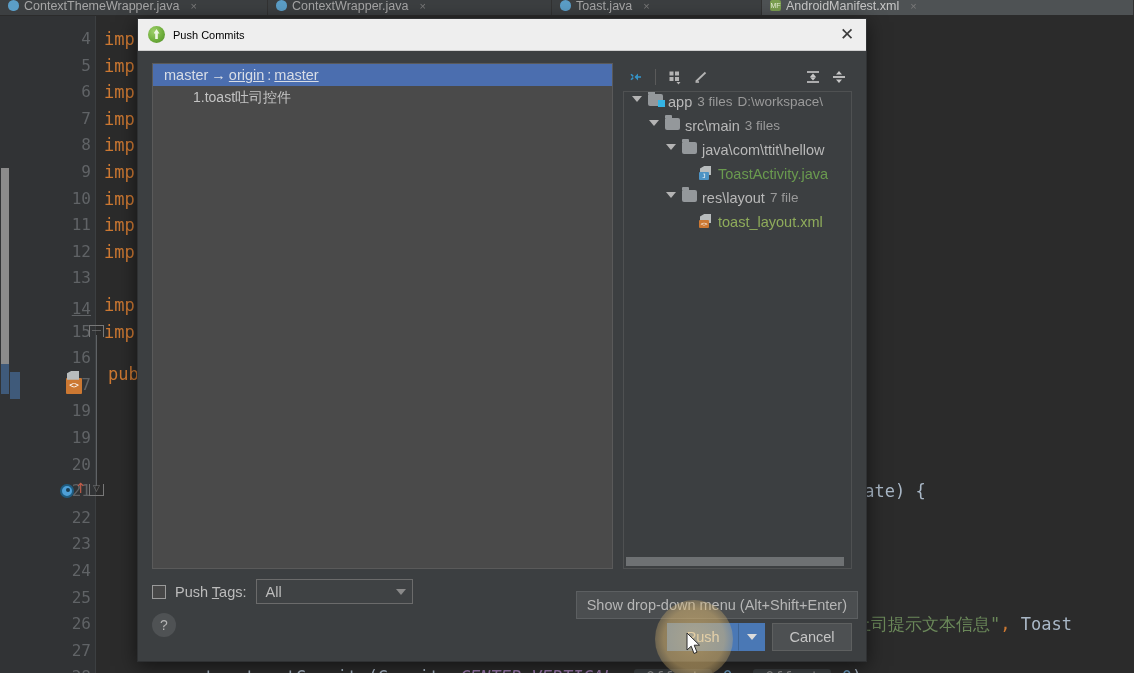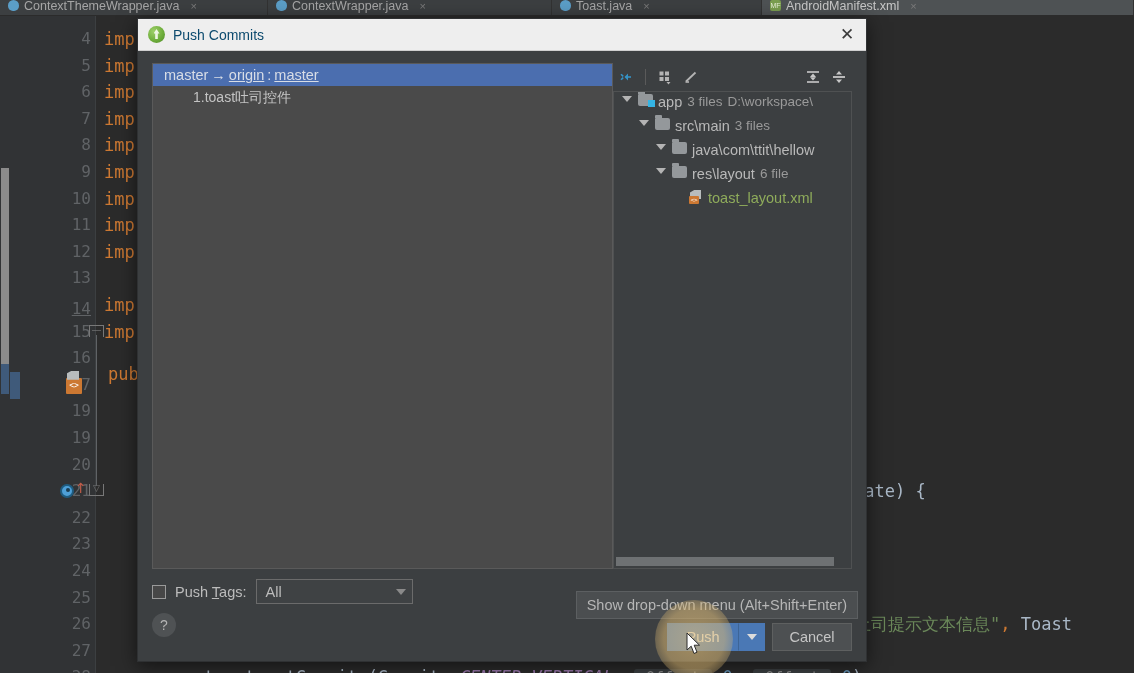--- a/index.html
+++ b/index.html
@@ -255,36 +255,37 @@
   .push-ico::after {
     content: "";
     position: absolute;
     top: 3px; left: 5.5px;
     width: 6px; height: 10px;
     background: #eef6e3;
     clip-path: polygon(50% 0, 100% 45%, 72% 45%, 72% 100%, 28% 100%, 28% 45%, 0 45%);
   }
   .dlg-title {
     margin-left: 8px;
-    font-size: 14px;
-    color: #0c4a6e;
+    font-size: 11px;
+    color: #000000;
   }
   .dlg-close {
     margin-left: auto;
     width: 22px; height: 22px;
     font-size: 17px; color: #3a3a3a;
     text-align: center; line-height: 21px;
     font-family: "Liberation Sans", sans-serif;
   }
 
   .dlg-body {
     flex: 1 1 auto;
     position: relative;
     padding: 12px 14px 0 14px;
     display: flex;
+    gap: 10px;
     min-height: 0;
   }
 
   
   .commit-pane {
     width: 461px;
     background: #4a4a4a;
     border: 1px solid #5a5a5a;
     display: flex;
     flex-direction: column;
@@ -722,25 +723,32 @@
                 <span class="tri"></span>
                 <span class="folder"></span>
                 <span class="t-grey">src\main</span>
                 <span class="t-dim">3 files</span>
               </div>
               <div class="tree-row" style="padding-left: 42px;">
                 <span class="tri"></span>
                 <span class="folder"></span>
                 <span class="t-grey">java\com\ttit\hellow</span>
               </div>
+              <div class="tree-row" style="padding-left: 59px;">
+                <span class="tri" style="visibility: hidden;"></span>
+                <span class="fileico">
+                  <span class="badge java">J</span>
+                </span>
+                <span class="t-green">ToastActivity.java</span>
+              </div>
               <div class="tree-row" style="padding-left: 42px;">
                 <span class="tri"></span>
                 <span class="folder"></span>
                 <span class="t-grey">res\layout</span>
-                <span class="t-dim">6 file</span>
+                <span class="t-dim">7 file</span>
               </div>
               <div class="tree-row" style="padding-left: 59px;">
                 <span class="tri" style="visibility: hidden;"></span>
                 <span class="fileico">
                   <span class="badge xml">&lt;&gt;</span>
                 </span>
                 <span class="t-lgreen">toast_layout.xml</span>
               </div>
             </div>
           <div class="tree-scroll-h"></div>

